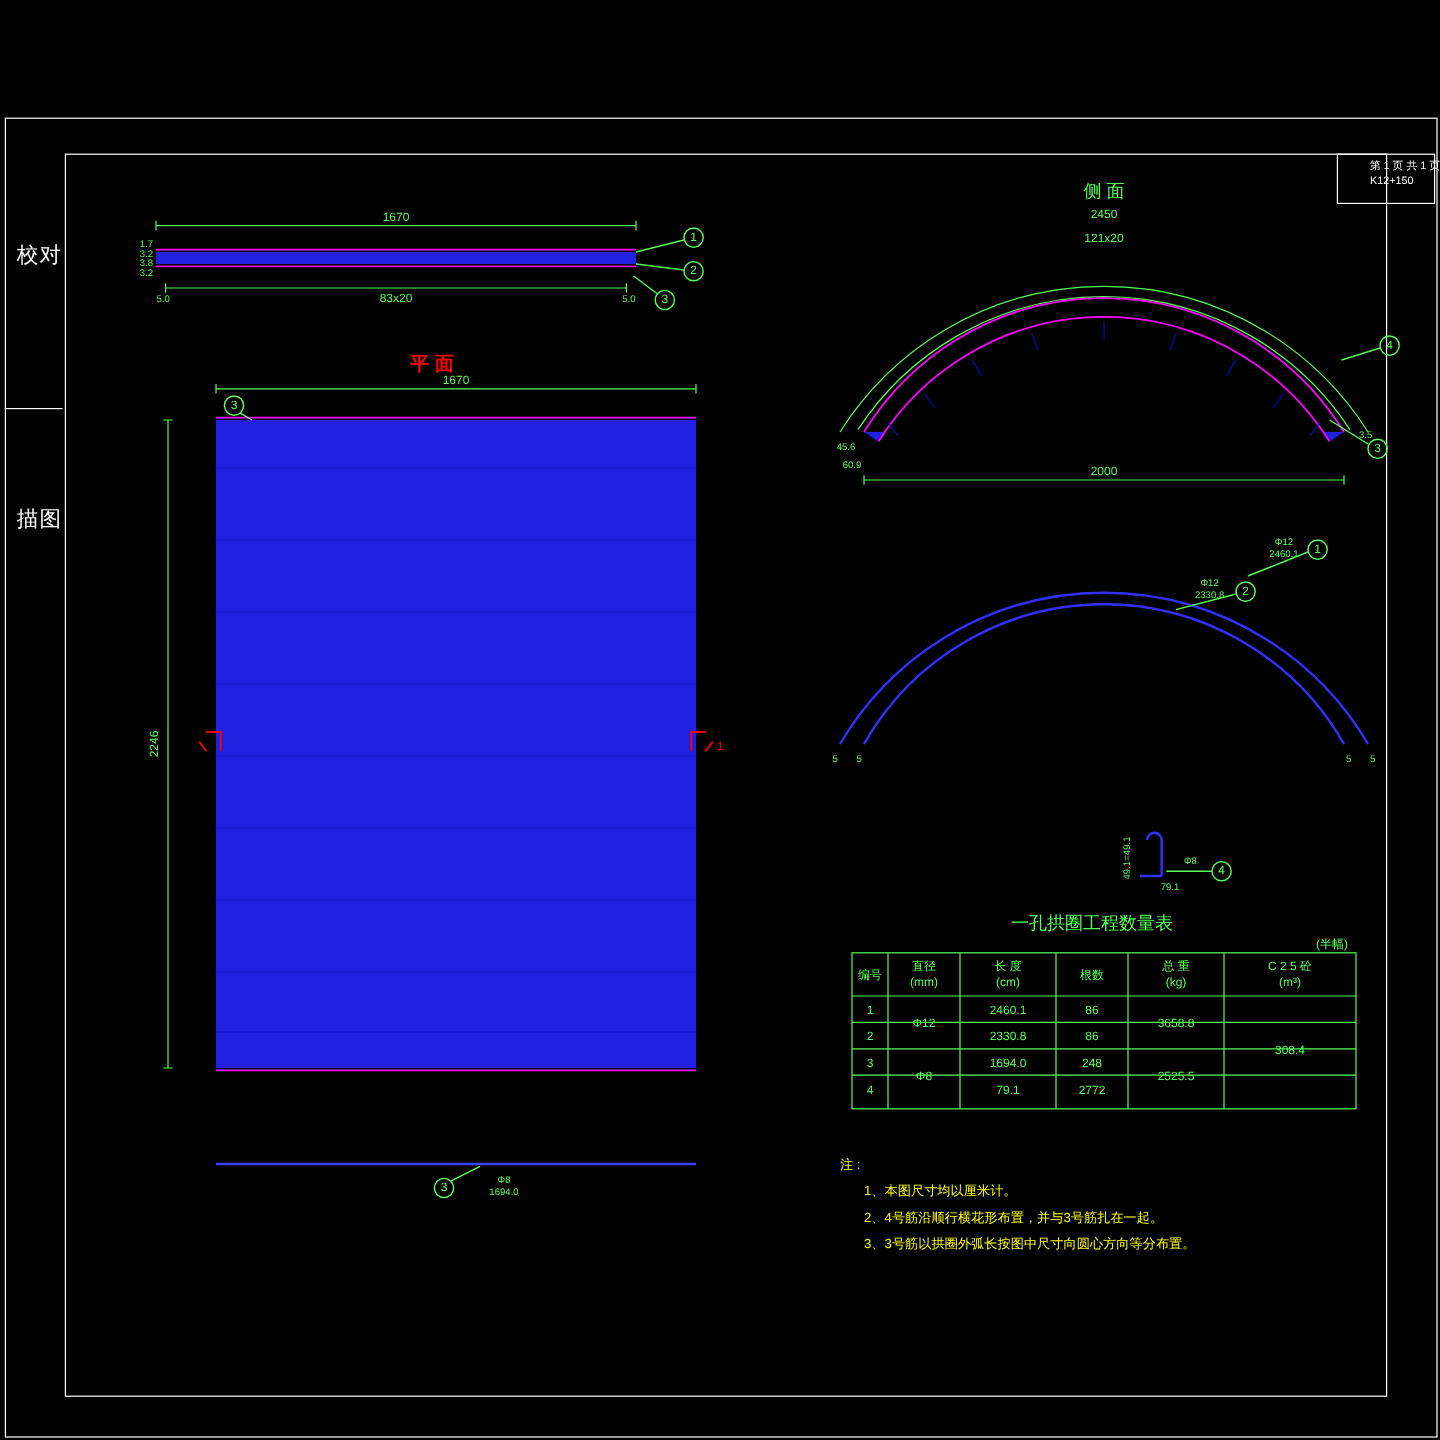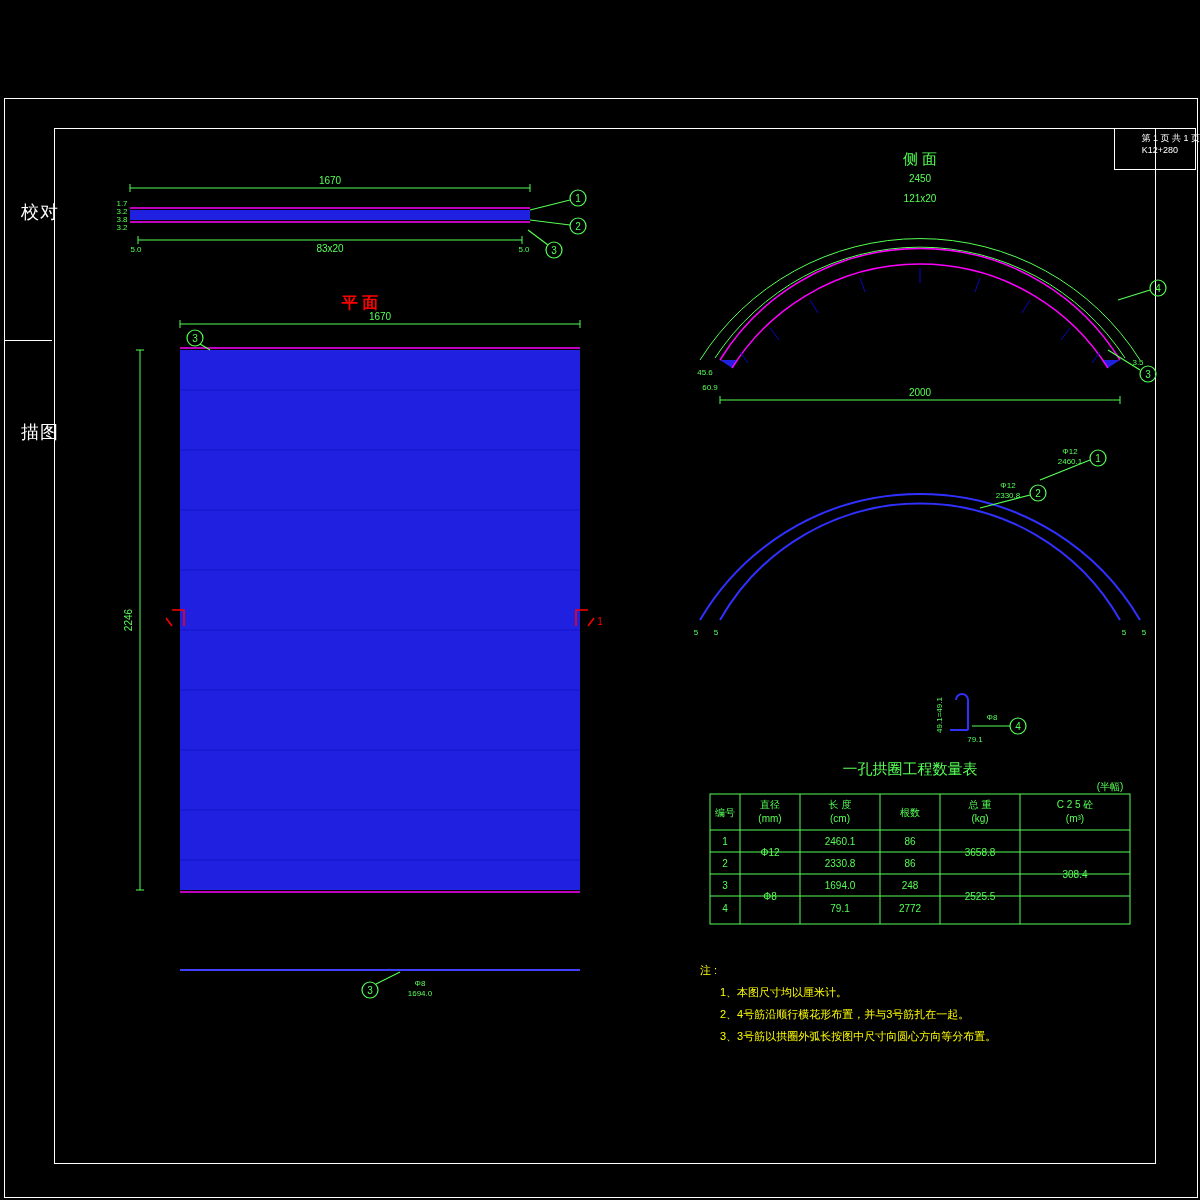--- a/index.html
+++ b/index.html
@@ -1,20 +1,20 @@
 <!DOCTYPE html>
 <html><head>
 <meta charset="utf-8">
 <style>
   body{margin:0;background:#000;font-family:"SimSun","Microsoft YaHei",sans-serif;color:#fff;width:1200px;height:1200px;overflow:hidden;position:relative}
   .frame{position:absolute;border:1px solid #fff}
   .outer{top:98px;left:4px;width:1192px;height:1098px}
   .inner{top:128px;left:54px;width:1100px;height:1034px}
   .titleblock{top:128px;right:4px;width:80px;height:40px;font-size:9px;text-align:center}
-  .vlabel{position:absolute;left:21px;width:44px;text-align:left;color:#fff;font-size:18px;writing-mode:horizontal-tb;letter-spacing:1px}
+  .vlabel{position:absolute;left:8px;width:44px;text-align:right;color:#fff;font-size:18px;writing-mode:horizontal-tb;letter-spacing:1px}
   .vlabel.l1{top:200px}.vlabel.l2{top:420px}
   .vsep{position:absolute;left:4px;top:340px;width:48px;border-top:1px solid #fff}
   svg{position:absolute}
   .dim{stroke:#5f5;stroke-width:1;fill:none}
   .dimtxt{fill:#5f5;font-size:10px;text-anchor:middle}
   .dimtxt-s{fill:#5f5;font-size:8px;text-anchor:middle}
   .bluefill{fill:#2020e0}
   .magenta{stroke:#f0f;stroke-width:1.5}
   .red{stroke:#f00;stroke-width:1.5;fill:none}
   .title-red{fill:#f00;font-size:16px;text-anchor:middle;font-weight:bold}
@@ -28,21 +28,21 @@
   .pagetxt{position:absolute;right:0;top:132px;font-size:9px;color:#fff}
   .drawno{position:absolute;right:22px;top:145px;font-size:9px;color:#fff}
 </style>
 </head>
 <body>
 
 <div class="frame outer"></div>
 <div class="frame inner"></div>
 <div class="frame titleblock"></div>
 <div class="pagetxt">第 1 页  共 1 页</div>
-<div class="drawno">K12+280</div>
+<div class="drawno">K12+150</div>
 
 <div class="vlabel l1">校对</div>
 <div class="vsep"></div>
 <div class="vlabel l2">描图</div>
 
 <svg style="top:170px;left:80px" width="540" height="110">
   <rect x="50" y="40" width="400" height="10" class="bluefill"></rect>
   <line x1="50" y1="38" x2="450" y2="38" class="magenta"></line>
   <line x1="50" y1="52" x2="450" y2="52" class="magenta"></line>
 

